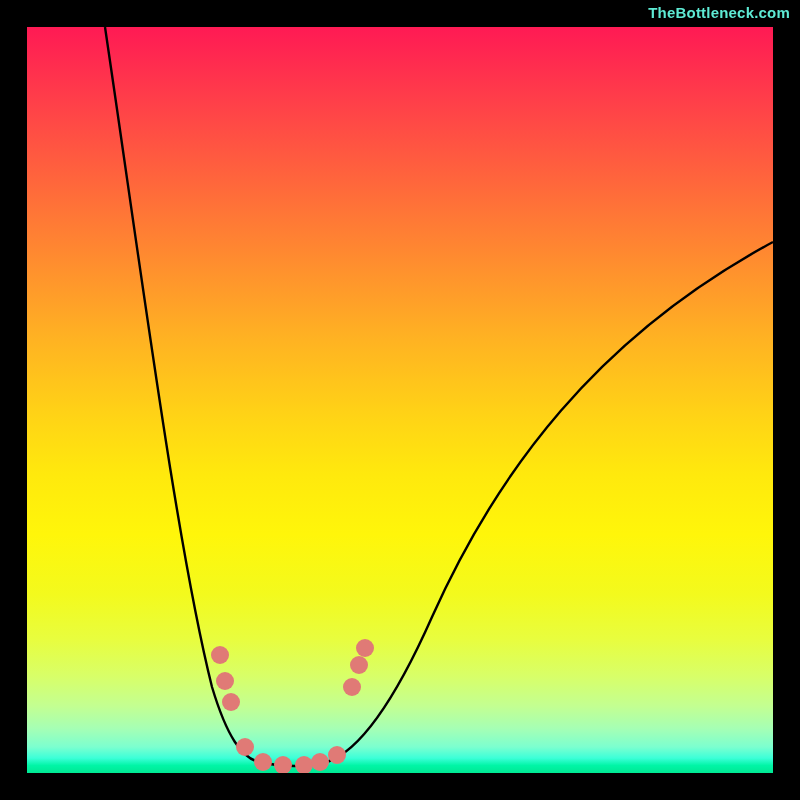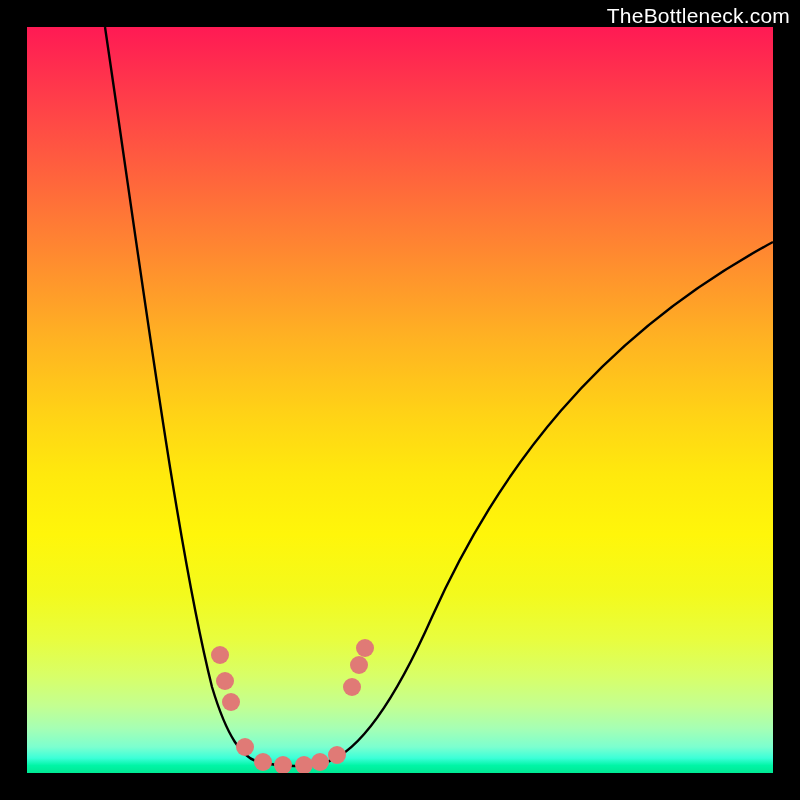--- a/index.html
+++ b/index.html
@@ -34,23 +34,23 @@
       #7cffcf 96.5%,
       #3cffd8 98%,
       #00f5a6 99%,
       #00e893 100%
     );
   }
   .watermark {
     position: absolute;
     top: 4px;
     right: 10px;
-    color: #ffffff;
-    font-size: 21px;
-    font-weight: 400;
+    color: #5eead4;
+    font-size: 15px;
+    font-weight: 700;
     letter-spacing: 0.2px;
     user-select: none;
   }
   svg.curve {
     position: absolute;
     left: 0;
     top: 0;
     width: 746px;
     height: 746px;
     pointer-events: none;

